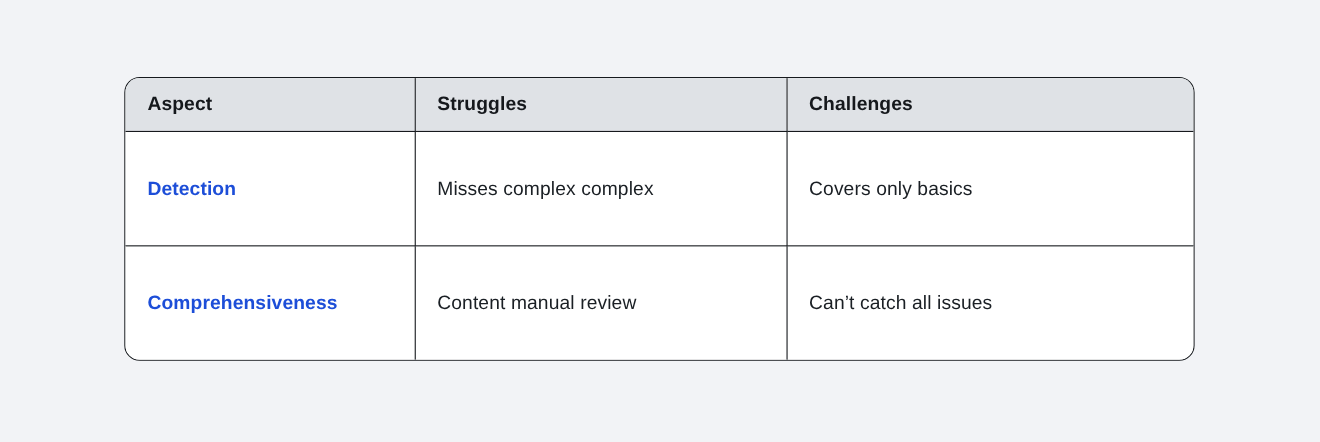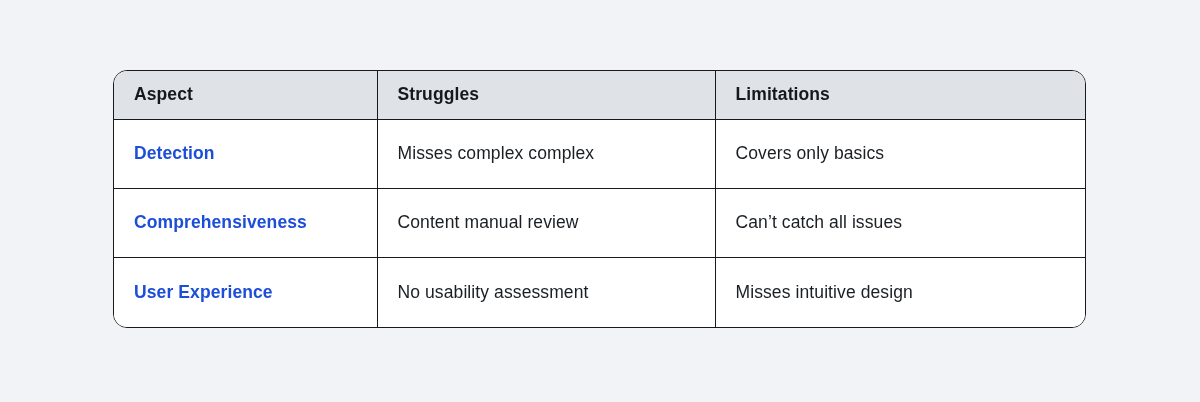--- a/index.html
+++ b/index.html
@@ -66,34 +66,29 @@
   <table class="info-table">
     <colgroup>
       <col class="col-aspect">
       <col class="col-challenges">
       <col class="col-limitations">
     </colgroup>
     <thead>
       <tr>
         <th>Aspect</th>
         <th>Struggles</th>
-        <th>Limitations</th>
+        <th>Challenges</th>
       </tr>
     </thead>
     <tbody>
       <tr>
         <td class="aspect-cell">Detection</td>
         <td>Misses complex complex</td>
         <td>Covers only basics</td>
       </tr>
       <tr>
         <td class="aspect-cell">Comprehensiveness</td>
         <td>Content manual review</td>
         <td>Can’t catch all issues</td>
       </tr>
-      <tr>
-        <td class="aspect-cell">User Experience</td>
-        <td>No usability assessment</td>
-        <td>Misses intuitive design</td>
-      </tr>
     </tbody>
   </table>
 </div>
 
 </body></html>

